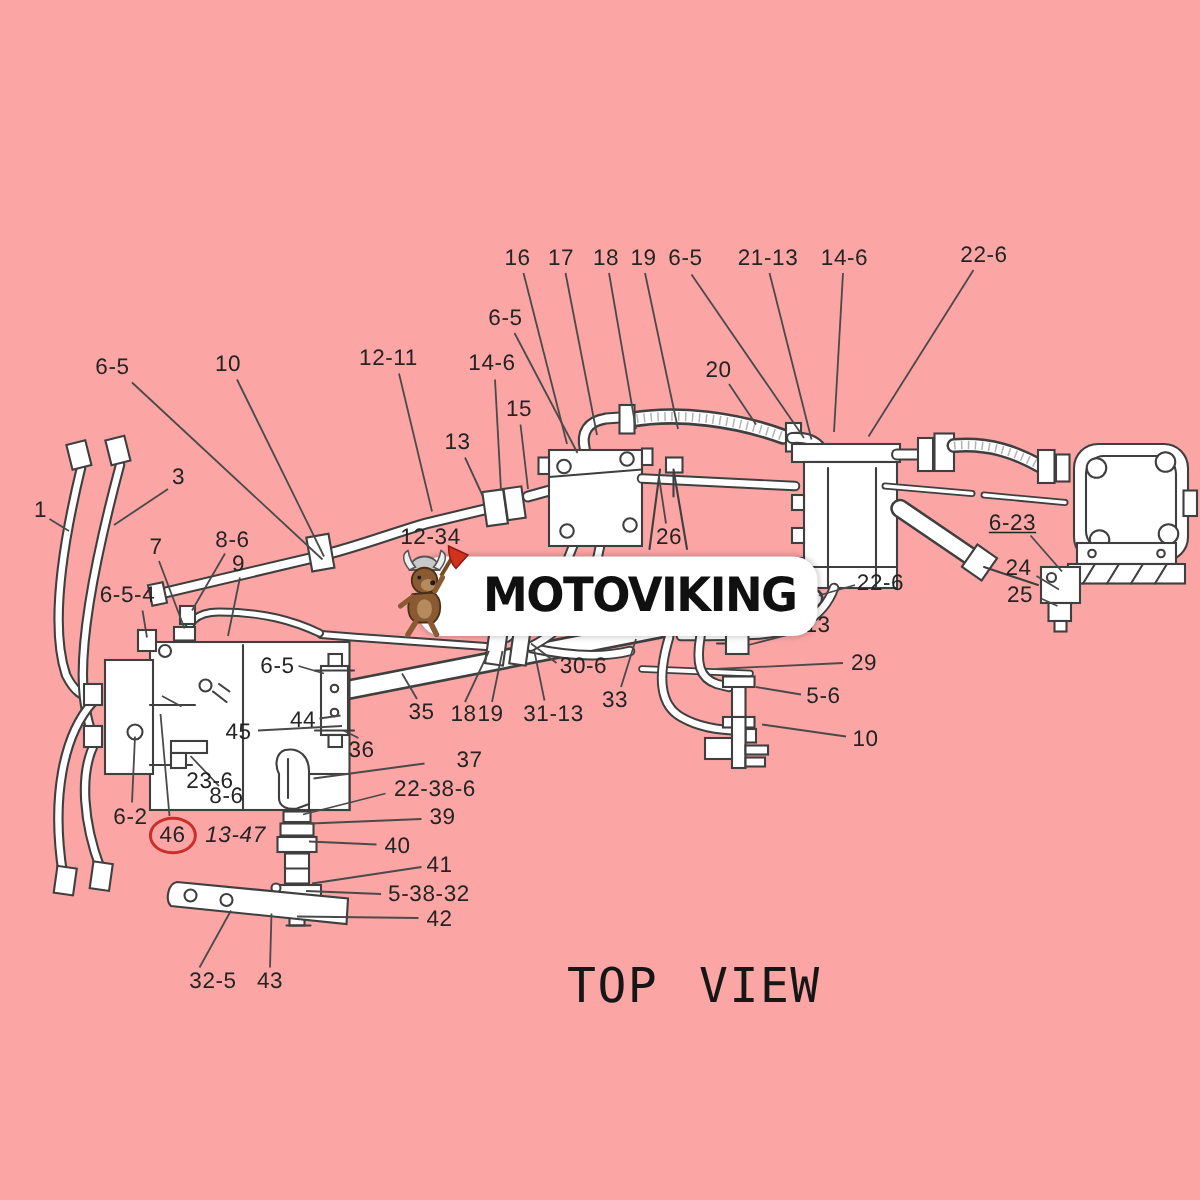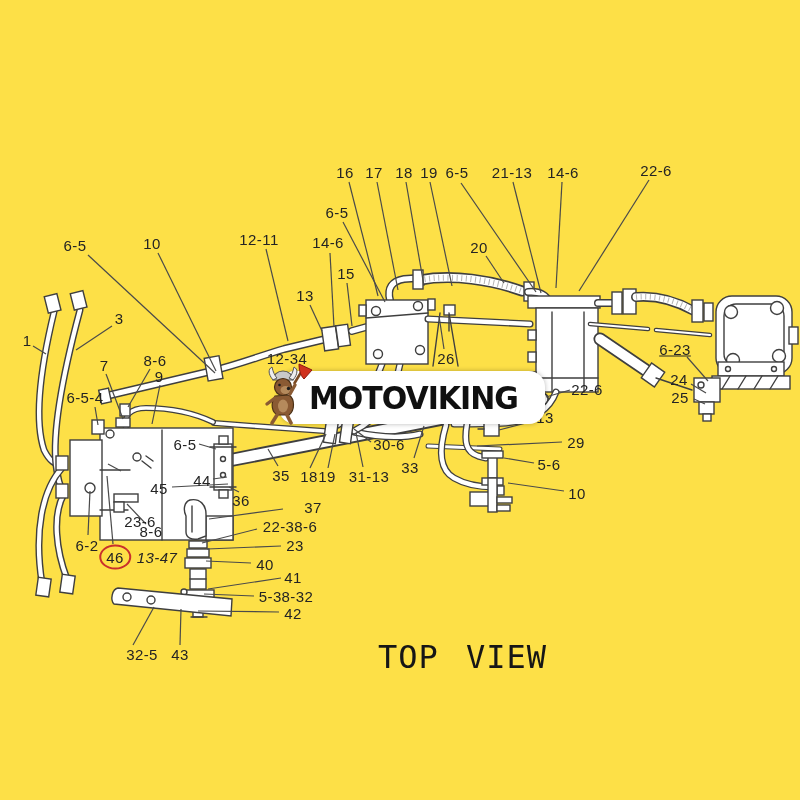--- a/index.html
+++ b/index.html
@@ -1,31 +1,31 @@
 <!DOCTYPE html>
 <html><head>
 <meta charset="utf-8">
 <style>
   html,body{margin:0;padding:0;background:#ffffff;}
-  .stage{position:relative;width:800px;height:800px;background:#fde047;overflow:hidden;
+  .stage{position:relative;width:800px;height:800px;background:#fca5a5;overflow:hidden;
          font-family:"Liberation Sans",sans-serif;}
   svg.art{position:absolute;left:0;top:0;}
   svg.art .o{stroke:#3f3f3f;fill:none;stroke-linecap:round;stroke-linejoin:round;}
   svg.art .i{stroke:#ffffff;fill:none;stroke-linecap:round;stroke-linejoin:round;}
   svg.art .f{fill:#ffffff;stroke:#3f3f3f;stroke-width:1.4;}
   svg.art .d{stroke:#3f3f3f;fill:none;stroke-width:1.4;stroke-linecap:round;}
   svg.art .tex{stroke:#8b8b8b;fill:none;opacity:.65;}
   #leader-layer line{stroke:#4a4a4a;stroke-width:1.2;}
   .callout{position:absolute;transform:translate(-50%,-50%);font-size:15px;color:#242424;
            letter-spacing:.4px;white-space:nowrap;z-index:5;}
   .callout.circled{border:2.6px solid #c9302c;border-radius:50%;padding:2px 5px;}
   .logo-pill{position:absolute;left:279px;top:371px;width:266px;height:53px;background:#fff;
              border-radius:16px;box-shadow:0 0 5px rgba(0,0,0,.28);z-index:10;
              display:flex;align-items:center;justify-content:flex-end;
-             padding-right:27px;box-sizing:border-box;}
+             padding-right:14px;box-sizing:border-box;}
   .logo-text{font-family:"DejaVu Sans",sans-serif;font-weight:800;font-size:30px;
              letter-spacing:-1px;color:#101010;transform:scaleY(1.05);}
   .mascot{position:absolute;left:258px;top:360px;z-index:11;}
   .caption{position:absolute;left:378px;top:638px;font-family:"DejaVu Sans Mono",monospace;
            font-size:32px;letter-spacing:1px;word-spacing:7px;color:#161616;z-index:5;}
 </style>
 </head>
 <body>
 
 <div class="stage">
@@ -313,21 +313,21 @@
       <span class="callout" style="left: 159px; top: 488px;">45</span>
       <span class="callout" style="left: 281px; top: 475px;">35</span>
       <span class="callout" style="left: 309px; top: 476px;">18</span>
       <span class="callout" style="left: 327px; top: 476px;">19</span>
       <span class="callout" style="left: 369px; top: 476px;">31-13</span>
       <span class="callout" style="left: 389px; top: 444px;">30-6</span>
       <span class="callout" style="left: 410px; top: 467px;">33</span>
       <span class="callout" style="left: 241px; top: 500px;">36</span>
       <span class="callout" style="left: 296px; top: 507px; margin-left: 17px;">37</span>
       <span class="callout" style="left: 290px; top: 526px;">22-38-6</span>
-      <span class="callout" style="left: 295px; top: 545px;">23</span>
+      <span class="callout" style="left: 295px; top: 545px;">39</span>
       <span class="callout" style="left: 265px; top: 564px;">40</span>
       <span class="callout" style="left: 293px; top: 577px;">41</span>
       <span class="callout" style="left: 286px; top: 596px;">5-38-32</span>
       <span class="callout" style="left: 293px; top: 613px;">42</span>
       <span class="callout" style="left: 87px; top: 545px;">6-2</span>
       <span class="callout circled" style="left: 115px; top: 557px; border-color: rgb(201, 48, 44);">46</span>
       <span class="callout" style="left: 157px; top: 557px; font-style: italic;">13-47</span>
       <span class="callout" style="left: 151px; top: 531px;">8-6</span>
       <span class="callout" style="left: 127px; top: 654px; margin-left: 15px;">32-5</span>
       <span class="callout" style="left: 180px; top: 654px;">43</span>

